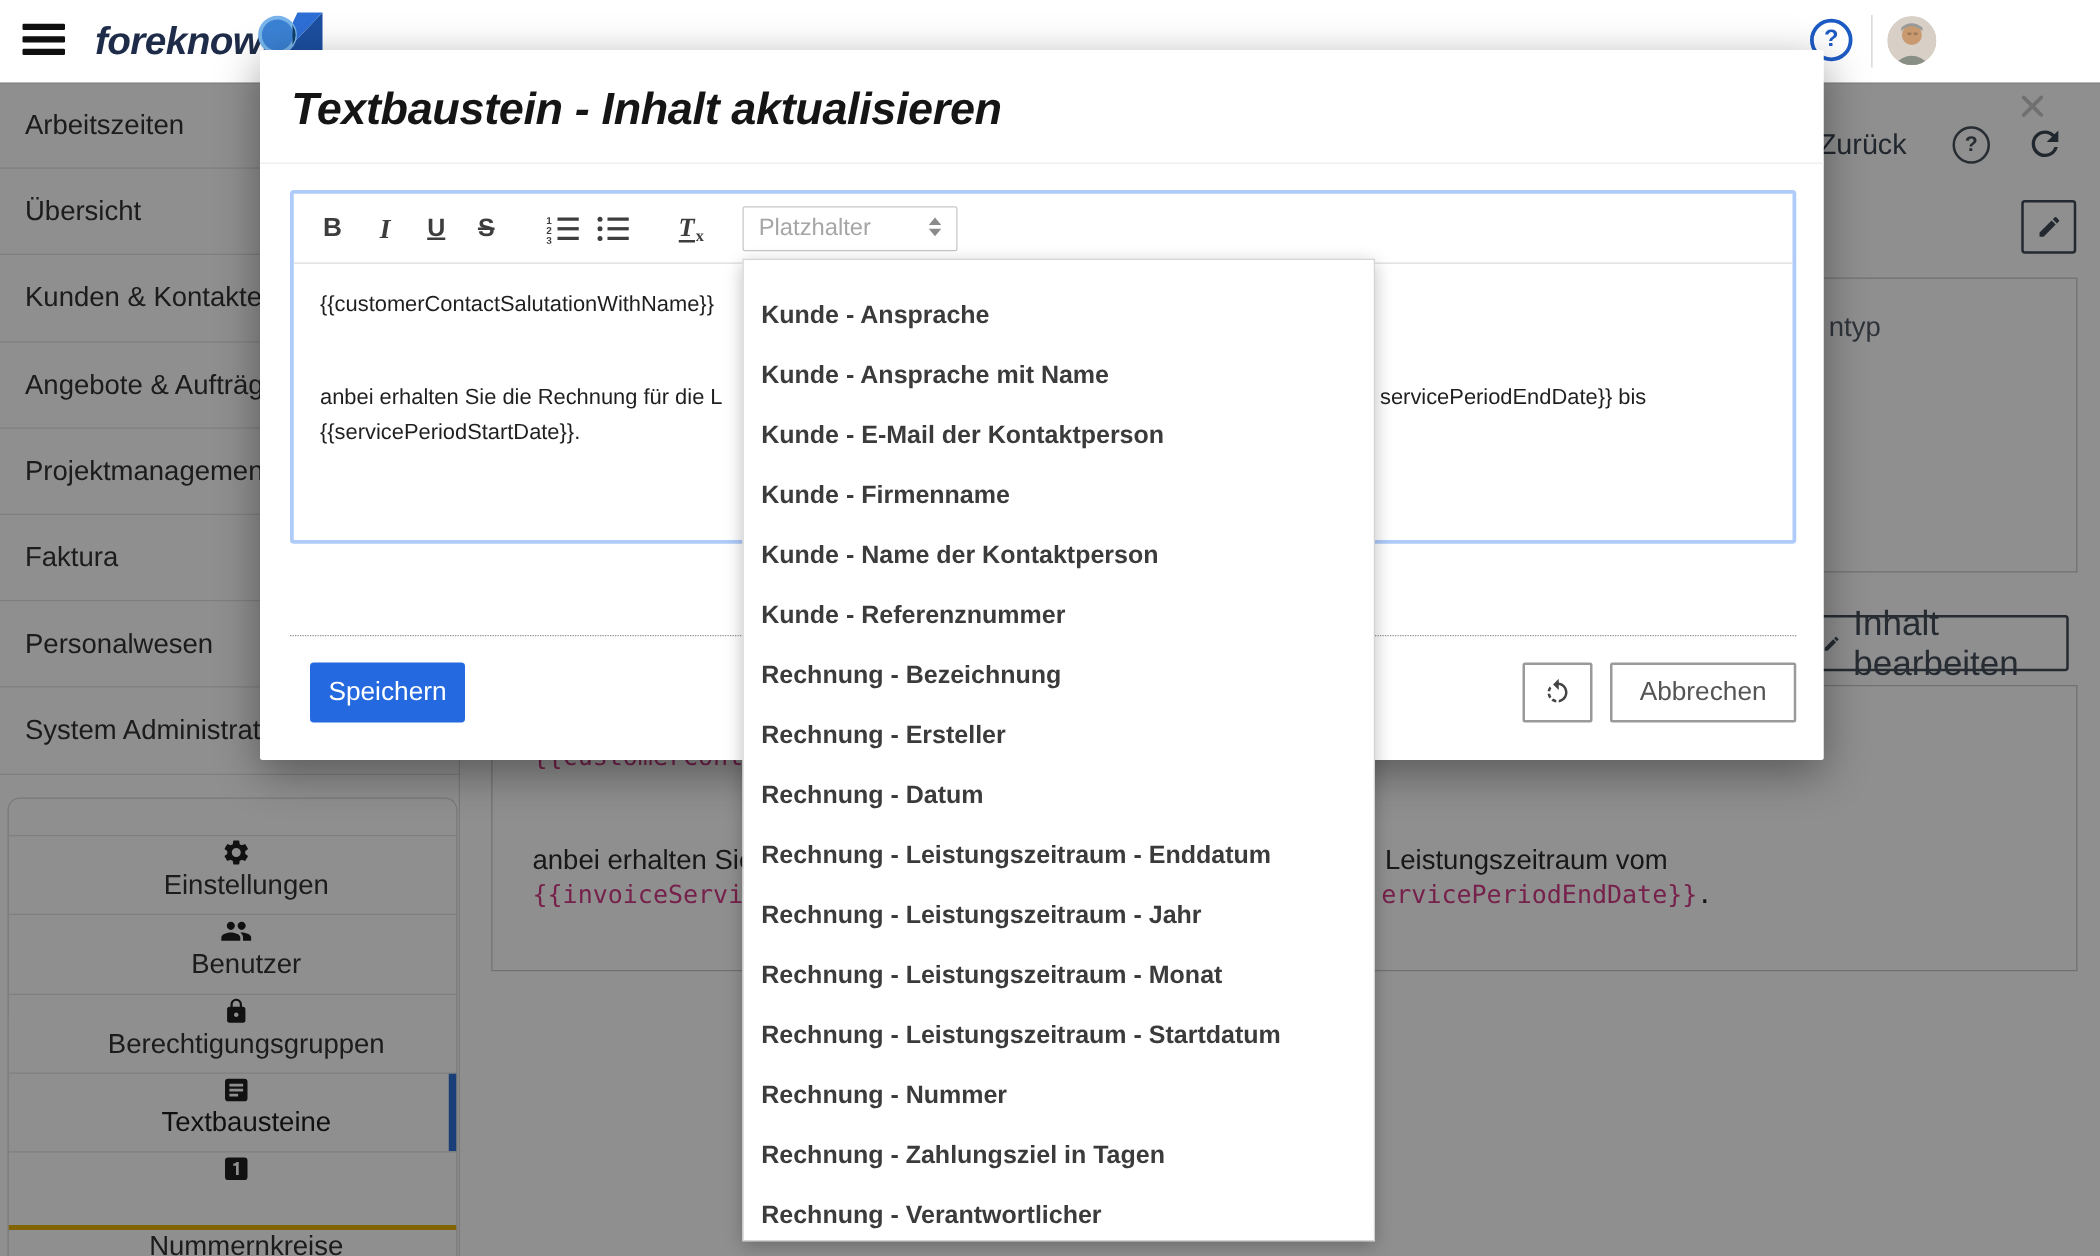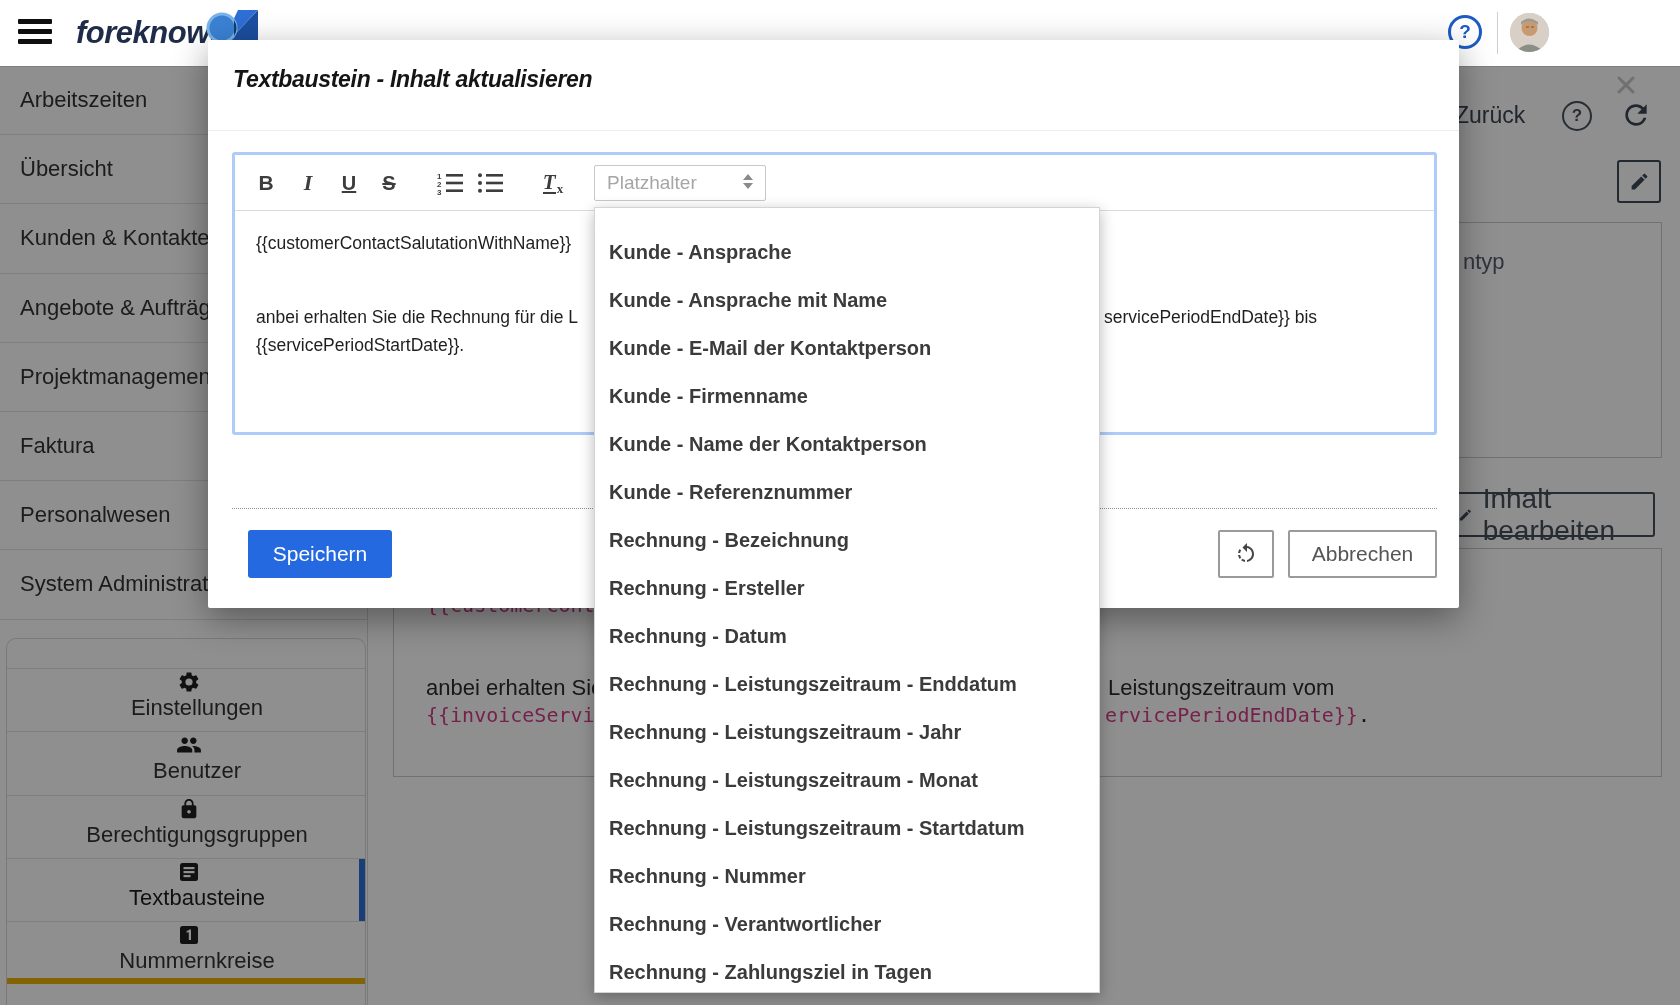--- a/index.html
+++ b/index.html
@@ -48,21 +48,21 @@
   .pv.mono{font-family:"DejaVu Sans Mono",monospace;font-size:20px;color:#d23b86;}
   .pv.txt{font-size:22px;color:#2b2b2b;}
   .pv .blk{color:#222;}
 
   
   .overlay{position:absolute;left:0;top:66px;width:1680px;height:939px;background:rgba(0,0,0,0.44);z-index:40;}
 
   
   .modal{position:absolute;left:208px;top:40px;width:1251px;height:568px;background:#fff;border-radius:2px;z-index:60;
          box-shadow:0 10px 35px rgba(0,0,0,0.38);}
-  .modal-title{position:absolute;left:25px;top:26px;font-size:23px;font-weight:800;font-style:italic;color:#151515;letter-spacing:-0.3px;}
+  .modal-title{position:absolute;left:25px;top:26px;font-size:36px;font-weight:800;font-style:italic;color:#151515;letter-spacing:-0.3px;}
   .modal-close{position:absolute;left:1405px;top:32px;width:26px;height:26px;display:flex;align-items:center;justify-content:center;cursor:pointer;}
   .modal-hdiv{position:absolute;left:0;top:90px;width:1251px;height:1px;background:#ececec;}
 
   .editor{position:absolute;left:24px;top:112px;width:1205px;height:283px;border:3px solid #aecbfa;border-radius:3px;
           box-sizing:border-box;background:#fff;}
   .toolbar{position:absolute;left:0;top:0;width:100%;height:56px;border-bottom:1px solid #dcdcdc;box-sizing:border-box;}
   .tbi{position:absolute;top:0;height:56px;display:flex;align-items:center;justify-content:center;color:#3d3d3d;cursor:pointer;}
   .tbi.b{left:14px;width:34px;font-size:21px;font-weight:800;}
   .tbi.i{left:56px;width:34px;font-size:22px;font-style:italic;font-family:"Liberation Serif",serif;font-weight:700;}
   .tbi.u{left:96px;width:36px;font-size:20px;font-weight:600;text-decoration:underline;}
@@ -75,21 +75,21 @@
   .ph-select{position:absolute;left:359px;top:10px;width:172px;height:36px;border:1px solid #c8c8c8;border-radius:2px;
              box-sizing:border-box;background:#fff;display:flex;align-items:center;padding-left:12px;
              font-size:19px;color:#a6a6a6;cursor:pointer;}
   .ph-arrows{position:absolute;right:12px;top:8px;display:flex;flex-direction:column;gap:3px;}
   .ph-arrows b{width:0;height:0;border-left:5px solid transparent;border-right:5px solid transparent;display:block;}
   .ph-arrows .up{border-bottom:6px solid #8a8a8a;}
   .ph-arrows .dn{border-top:6px solid #8a8a8a;}
   .ed-line{position:absolute;font-size:17.5px;color:#1f1f1f;white-space:pre;}
 
   .dotted{position:absolute;left:24px;top:468px;width:1205px;border-top:1.5px dotted #8f8f8f;}
-  .btn-save{position:absolute;left:40px;top:490px;width:144px;height:48px;background:#2569e0;color:#fff;border:none;
+  .btn-save{position:absolute;left:40px;top:490px;width:124px;height:48px;background:#2569e0;color:#fff;border:none;
             border-radius:3px;font-size:21px;font-family:"Liberation Sans",sans-serif;cursor:pointer;}
   .btn-undo{position:absolute;left:1010px;top:490px;width:56px;height:48px;background:#fff;border:2px solid #9a9a9a;
             border-radius:2px;box-sizing:border-box;display:flex;align-items:center;justify-content:center;cursor:pointer;}
   .btn-cancel{position:absolute;left:1080px;top:490px;width:149px;height:48px;background:#fff;border:2px solid #9a9a9a;
             border-radius:2px;box-sizing:border-box;font-size:21px;color:#555;font-family:Liberation Sans, sans-serif;cursor:pointer;}
 
   
   .dropdown{position:absolute;left:594px;top:207px;width:506px;height:786px;background:#fff;border:1px solid #d4d4d4;
             box-sizing:border-box;box-shadow:0 4px 14px rgba(0,0,0,0.28);z-index:70;padding-top:20px;}
   .dd-item{height:48px;line-height:48px;padding-left:14px;font-size:20px;font-weight:600;color:#3b3b3b;cursor:pointer;white-space:nowrap;}
@@ -192,21 +192,21 @@
           <svg width="24" height="24" viewBox="0 0 24 24">
               <rect x="3" y="3" width="18" height="18" rx="2.5" fill="#1f1f1f"></rect>
               <rect x="6.5" y="7" width="11" height="2.2" fill="#fff"></rect>
               <rect x="6.5" y="11" width="11" height="2.2" fill="#fff"></rect>
               <rect x="6.5" y="15" width="7" height="2.2" fill="#fff"></rect>
             </svg>
         </span>
         <span>Textbausteine</span>
         <span class="activebar"></span>
       </div>
-      <div class="subrow" style="top:282.2px;border-bottom:6px solid #eab308;">
+      <div class="subrow" style="top:282.2px;border-bottom:4px solid #eab308;gap:36px;">
         <span class="si">
           <svg width="24" height="24" viewBox="0 0 24 24">
               <rect x="3" y="3" width="18" height="18" rx="2.5" fill="#1f1f1f"></rect>
               <path d="M14 17h-2.2V9.6H9.6V7.8c1.3 0 2.1-.4 2.5-1.3H14V17z" fill="#fff"></path>
             </svg>
         </span>
         <span>Nummernkreise</span>
       </div>
 
     </div>
@@ -318,17 +318,17 @@
     <div class="dd-item">Kunde - Name der Kontaktperson</div>
     <div class="dd-item">Kunde - Referenznummer</div>
     <div class="dd-item">Rechnung - Bezeichnung</div>
     <div class="dd-item">Rechnung - Ersteller</div>
     <div class="dd-item">Rechnung - Datum</div>
     <div class="dd-item">Rechnung - Leistungszeitraum - Enddatum</div>
     <div class="dd-item">Rechnung - Leistungszeitraum - Jahr</div>
     <div class="dd-item">Rechnung - Leistungszeitraum - Monat</div>
     <div class="dd-item">Rechnung - Leistungszeitraum - Startdatum</div>
     <div class="dd-item">Rechnung - Nummer</div>
+    <div class="dd-item">Rechnung - Zahlungsziel in Tagen</div>
     <div class="dd-item">Rechnung - Verantwortlicher</div>
-    <div class="dd-item">Rechnung - Zahlungsziel in Tagen</div>
   </div>
 
 </div>
 
 </body></html>

